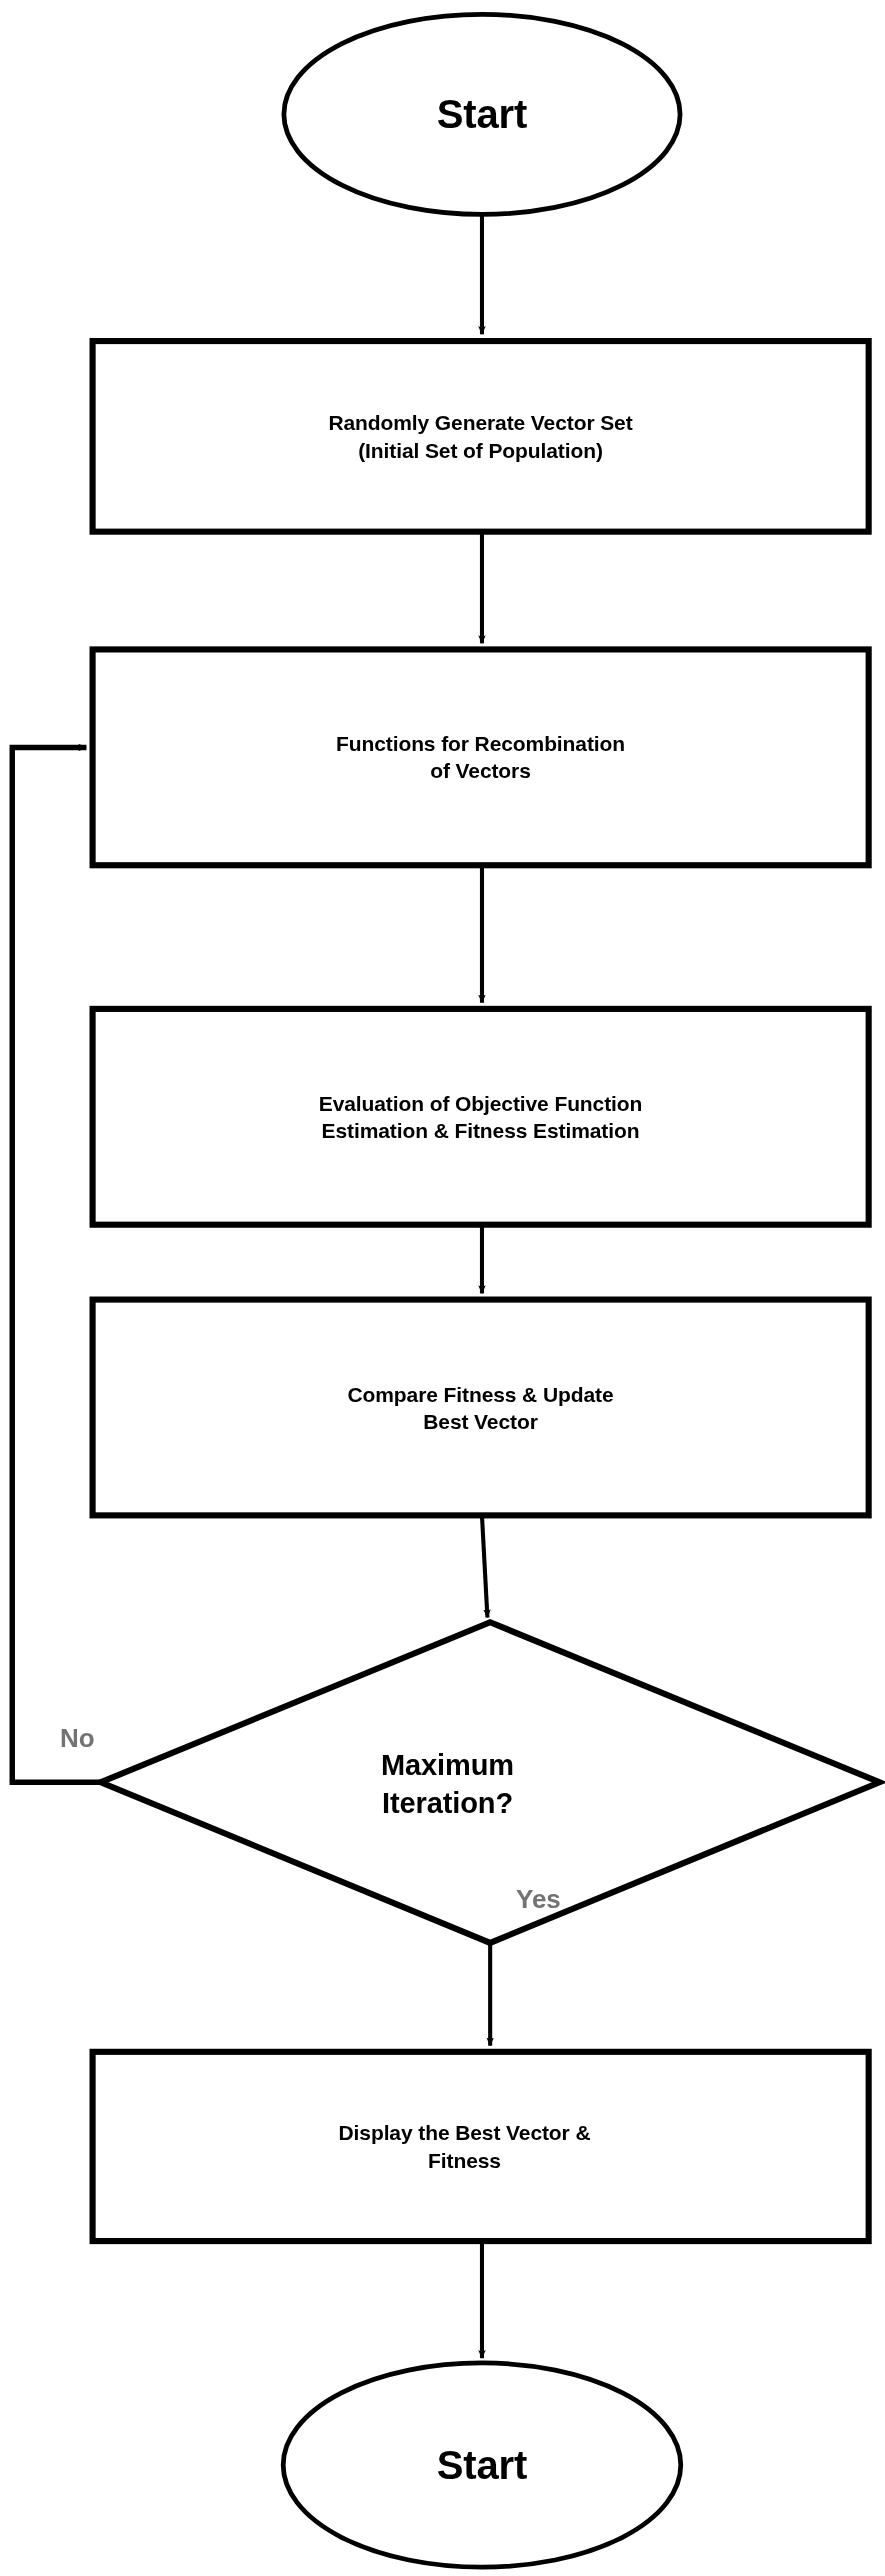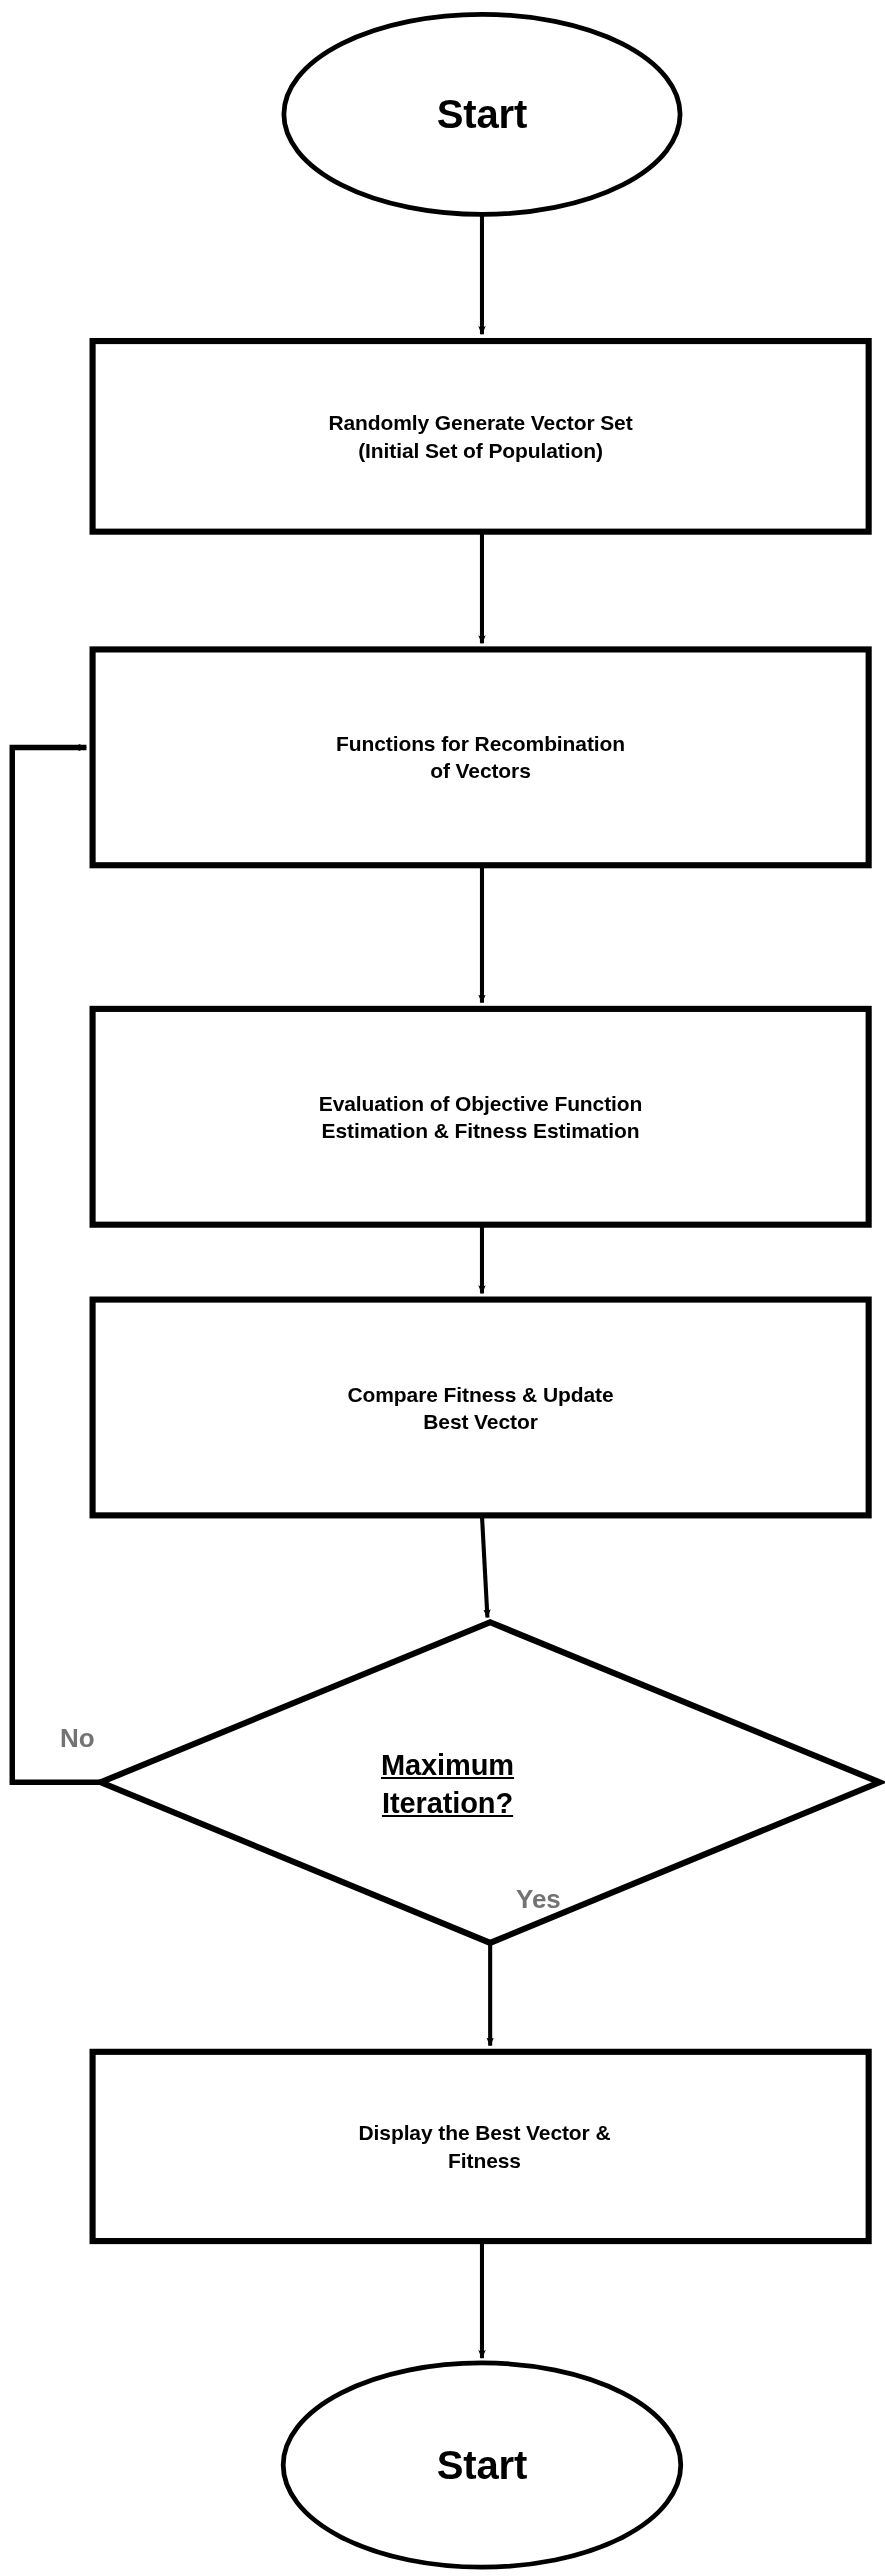--- a/index.html
+++ b/index.html
@@ -112,24 +112,24 @@
 
   <div class="node-label process-label" style="left:102px; top:649px; width:757px; height:216px;">Functions for Recombination
 of Vectors</div>
 
   <div class="node-label process-label" style="left:102px; top:1009px; width:757px; height:216px;">Evaluation of Objective Function
 Estimation &amp; Fitness Estimation</div>
 
   <div class="node-label process-label" style="left:102px; top:1300px; width:757px; height:216px;">Compare Fitness &amp; Update
 Best Vector</div>
 
-  <div class="node-label decision-label" style="left:381px; top:1662px; width:286px; height:245px; justify-content:flex-start;text-decoration:underline;">Maximum
+  <div class="node-label decision-label" style="left:381px; top:1662px; width:286px; height:245px; justify-content:flex-start;">Maximum
 Iteration?</div>
 
-  <div class="node-label process-label" style="left:106px; top:2052px; width:757px; height:189px;">Display the Best Vector &amp;
+  <div class="node-label process-label" style="left:86px; top:2052px; width:757px; height:189px;">Display the Best Vector &amp;
 Fitness</div>
 
   <div class="node-label terminator-label" style="left:283px; top:2363px; width:398px; height:204px;">Start</div>
 
   <div class="edge-label" style="left:60px; top:1725px;">No</div>
 
   <div class="edge-label" style="left:516px; top:1886px;">Yes</div>
 
 </div>
 

